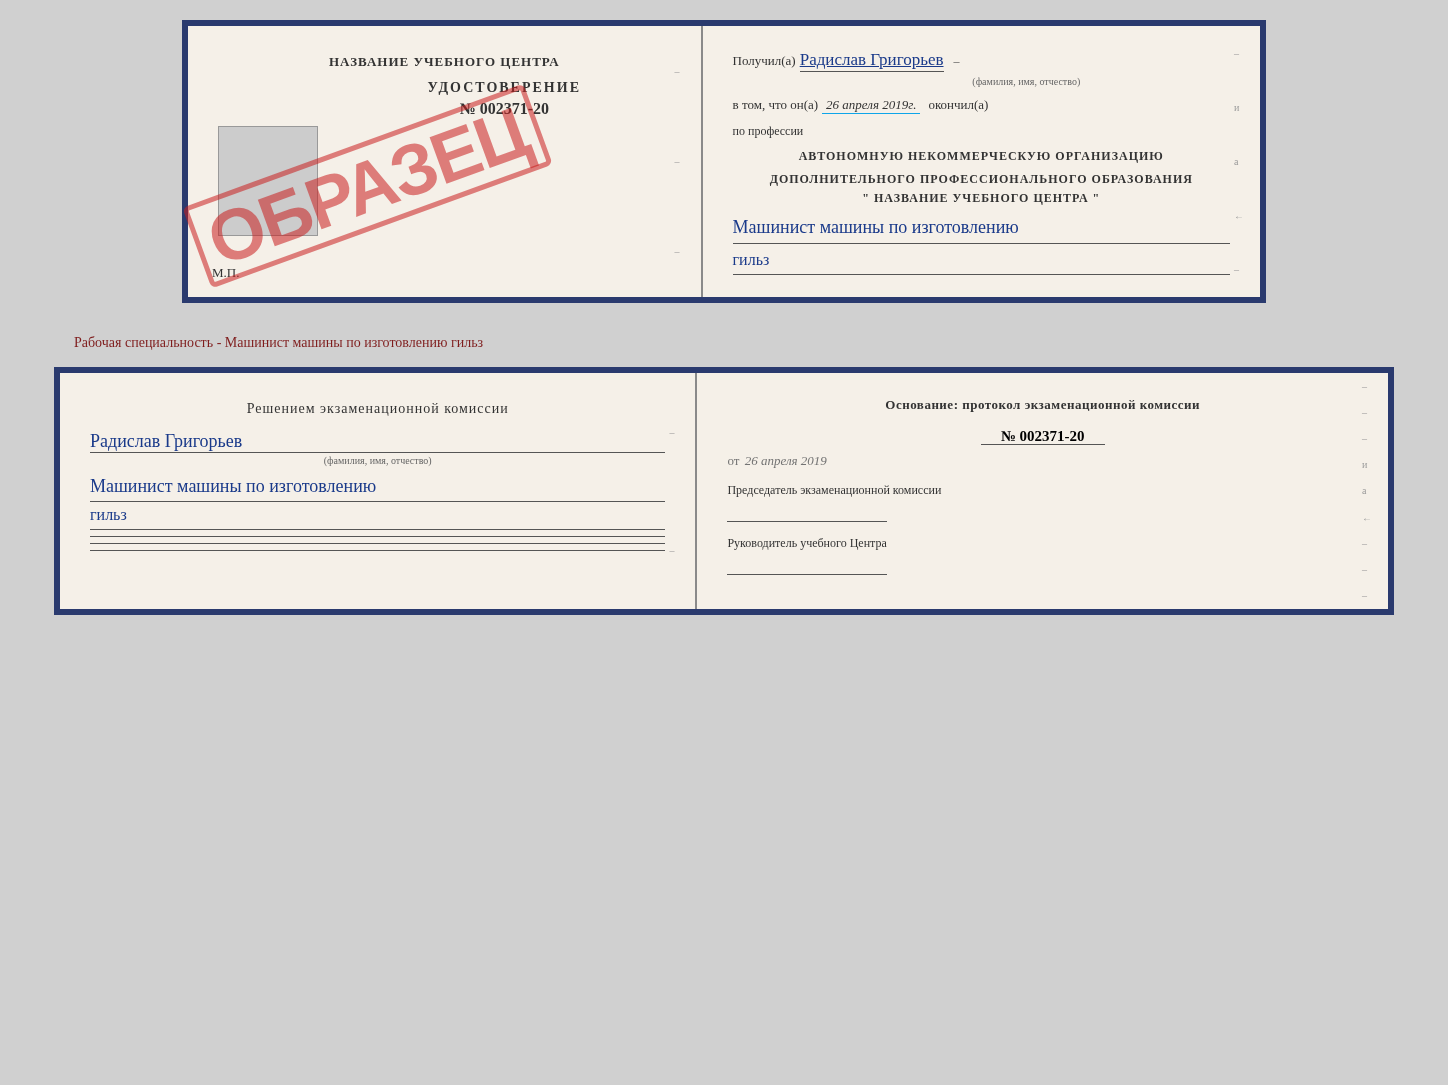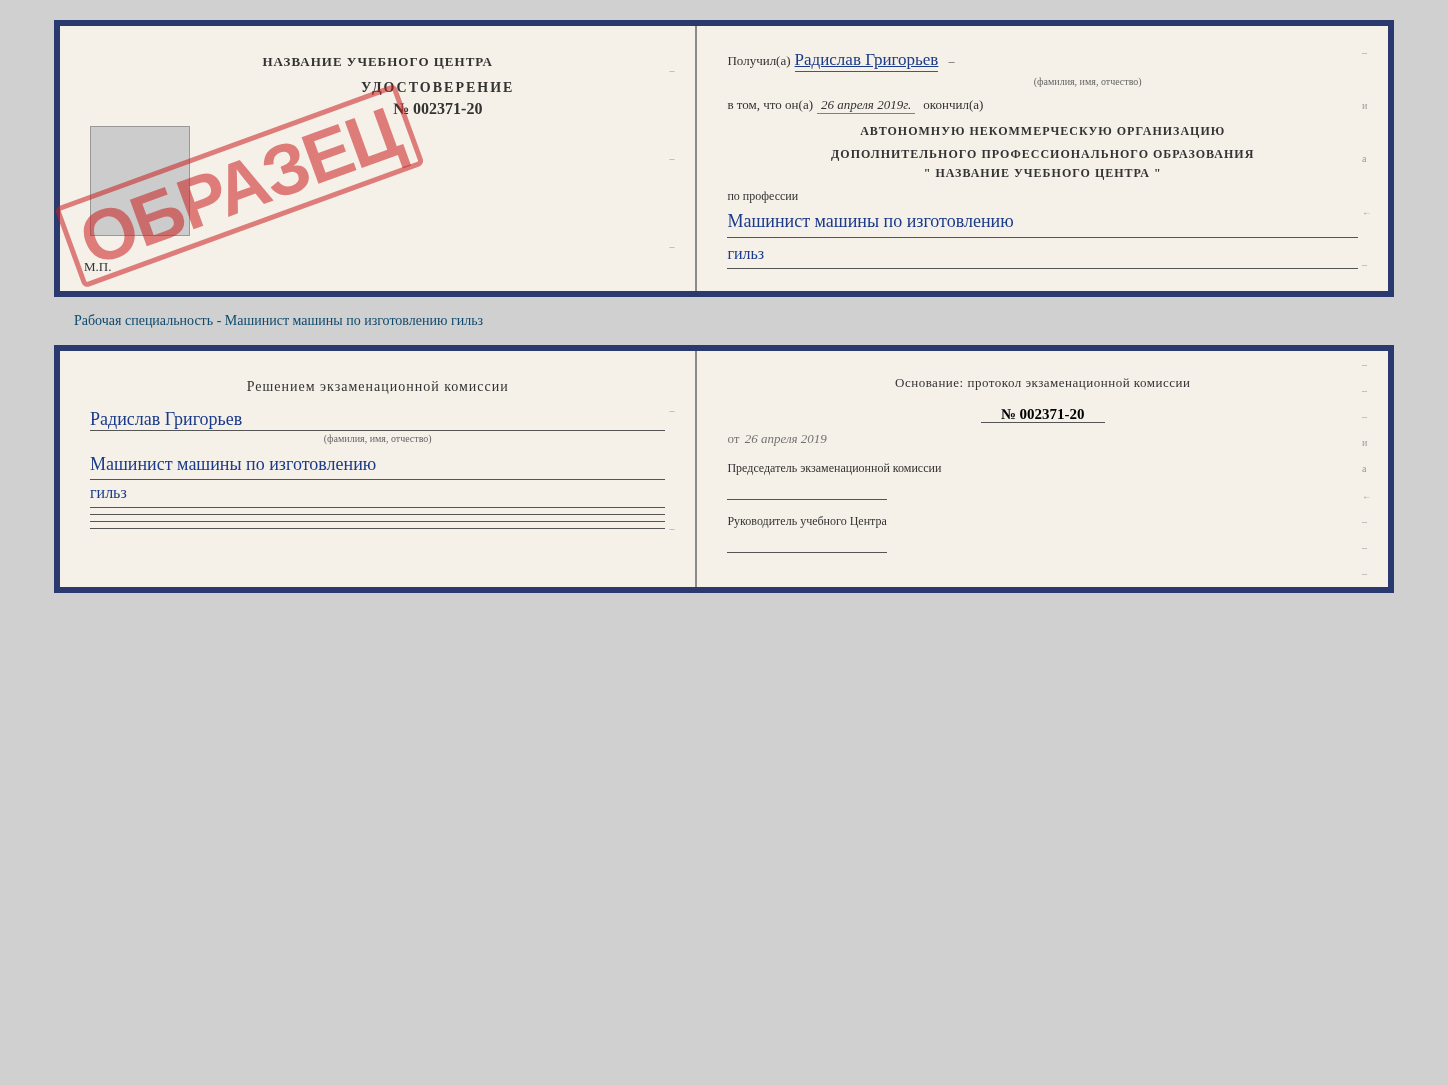--- a/index.html
+++ b/index.html
@@ -10,21 +10,21 @@
       min-height: 1085px;
       display: flex;
       flex-direction: column;
       align-items: center;
       padding: 20px;
       gap: 16px;
     }
 
     
     .document-top {
-      width: 1340px;
+      width: 1084px;
       background: #f5f0e8;
       border: 6px solid #2a3a6e;
       display: flex;
       position: relative;
     }
 
     
     .document-bottom {
       width: 1340px;
       background: #f5f0e8;
@@ -166,23 +166,24 @@
       flex-direction: column;
       justify-content: space-around;
       font-size: 10px;
       color: #999;
       width: 20px;
     }
 
     
     .between-label {
       font-size: 14px;
-      color: #0c4a6e;
+      color: #7f1d1d;
       align-self: flex-start;
       margin-left: 54px;
+      margin-top: 16px;
     }
 
     
     .bottom-left-name {
       font-family: 'Segoe Script', 'Brush Script MT', cursive;
       font-size: 18px;
       color: #1a3a8a;
       border-bottom: 1px solid #555;
       margin-bottom: 2px;
     }
@@ -272,27 +273,27 @@
       <span style="margin-left:10px; font-size:12px; color:#555;">–</span>
     </div>
     <div style="text-align:center; font-size:10px; color:#666; margin-top:-6px; margin-bottom:10px; margin-left:90px;">(фамилия, имя, отчество)</div>
 
     <div class="field-row">
       <span class="field-label">в том, что он(а)</span>
       <span style="font-style:italic; border-bottom:1px solid #0ea5e9; padding: 0 4px; font-size:13px; color:#333;">26 апреля 2019г.</span>
       <span style="margin-left:8px;">окончил(а)</span>
     </div>
 
+    <div style="font-size:12px; color:#333; margin-bottom:2px;">по профессии</div>
+
     <div style="margin: 10px 0 8px; text-align:center;">
       <div class="section-title">АВТОНОМНУЮ НЕКОММЕРЧЕСКУЮ ОРГАНИЗАЦИЮ</div>
       <div class="section-title">ДОПОЛНИТЕЛЬНОГО ПРОФЕССИОНАЛЬНОГО ОБРАЗОВАНИЯ</div>
       <div style="font-size:12px; font-weight:bold; text-align:center; color:#333; letter-spacing:1px;">"  НАЗВАНИЕ УЧЕБНОГО ЦЕНТРА  "</div>
     </div>
-
-    <div style="font-size:12px; color:#333; margin-bottom:2px;">по профессии</div>
     <div class="profession-line">Машинист машины по изготовлению</div>
     <div style="border-bottom:1px solid #555; width:100%; margin: 2px 0;"></div>
     <div class="profession-line" style="font-size:16px;">гильз</div>
     <div style="border-bottom:1px solid #555; width:100%; margin: 2px 0;"></div>
 
     <div style="position:absolute; right:6px; top:0; bottom:0; display:flex; flex-direction:column; justify-content:space-around; font-size:10px; color:#999; width:20px;">
       <span>–</span>
       <span>и</span>
       <span>а</span>
       <span>←</span>
@@ -323,21 +324,21 @@
     <div style="border-bottom:1px solid #555; width:100%; margin:6px 0;"></div>
 
     <div style="position:absolute; right:6px; top:0; bottom:0; display:flex; flex-direction:column; justify-content:space-around; font-size:10px; color:#999; width:20px;">
       <span>–</span>
       <span>–</span>
     </div>
   </div>
 
   <div class="doc-right">
 
-    <div style="font-size:13px; color:#333; margin-bottom:14px; text-align:center; letter-spacing:0.5px;">Основание: протокол экзаменационной  комиссии</div>
+    <div style="font-size:13px; color:#333; margin-bottom:14px; text-align:center; letter-spacing:0.5px;font-weight:bold;">Основание: протокол экзаменационной  комиссии</div>
 
     <div style="text-align:center; margin-bottom:8px;">
       <span style="font-size:15px; font-weight:bold; border-bottom:1px solid #555; padding:0 20px;">№  002371-20</span>
     </div>
 
     <div style="font-size:13px; color:#737373; margin-bottom:12px;">
       <span>от</span>
       <span style="font-style:italic; margin-left:2px;">26 апреля 2019</span>
     </div>
 

